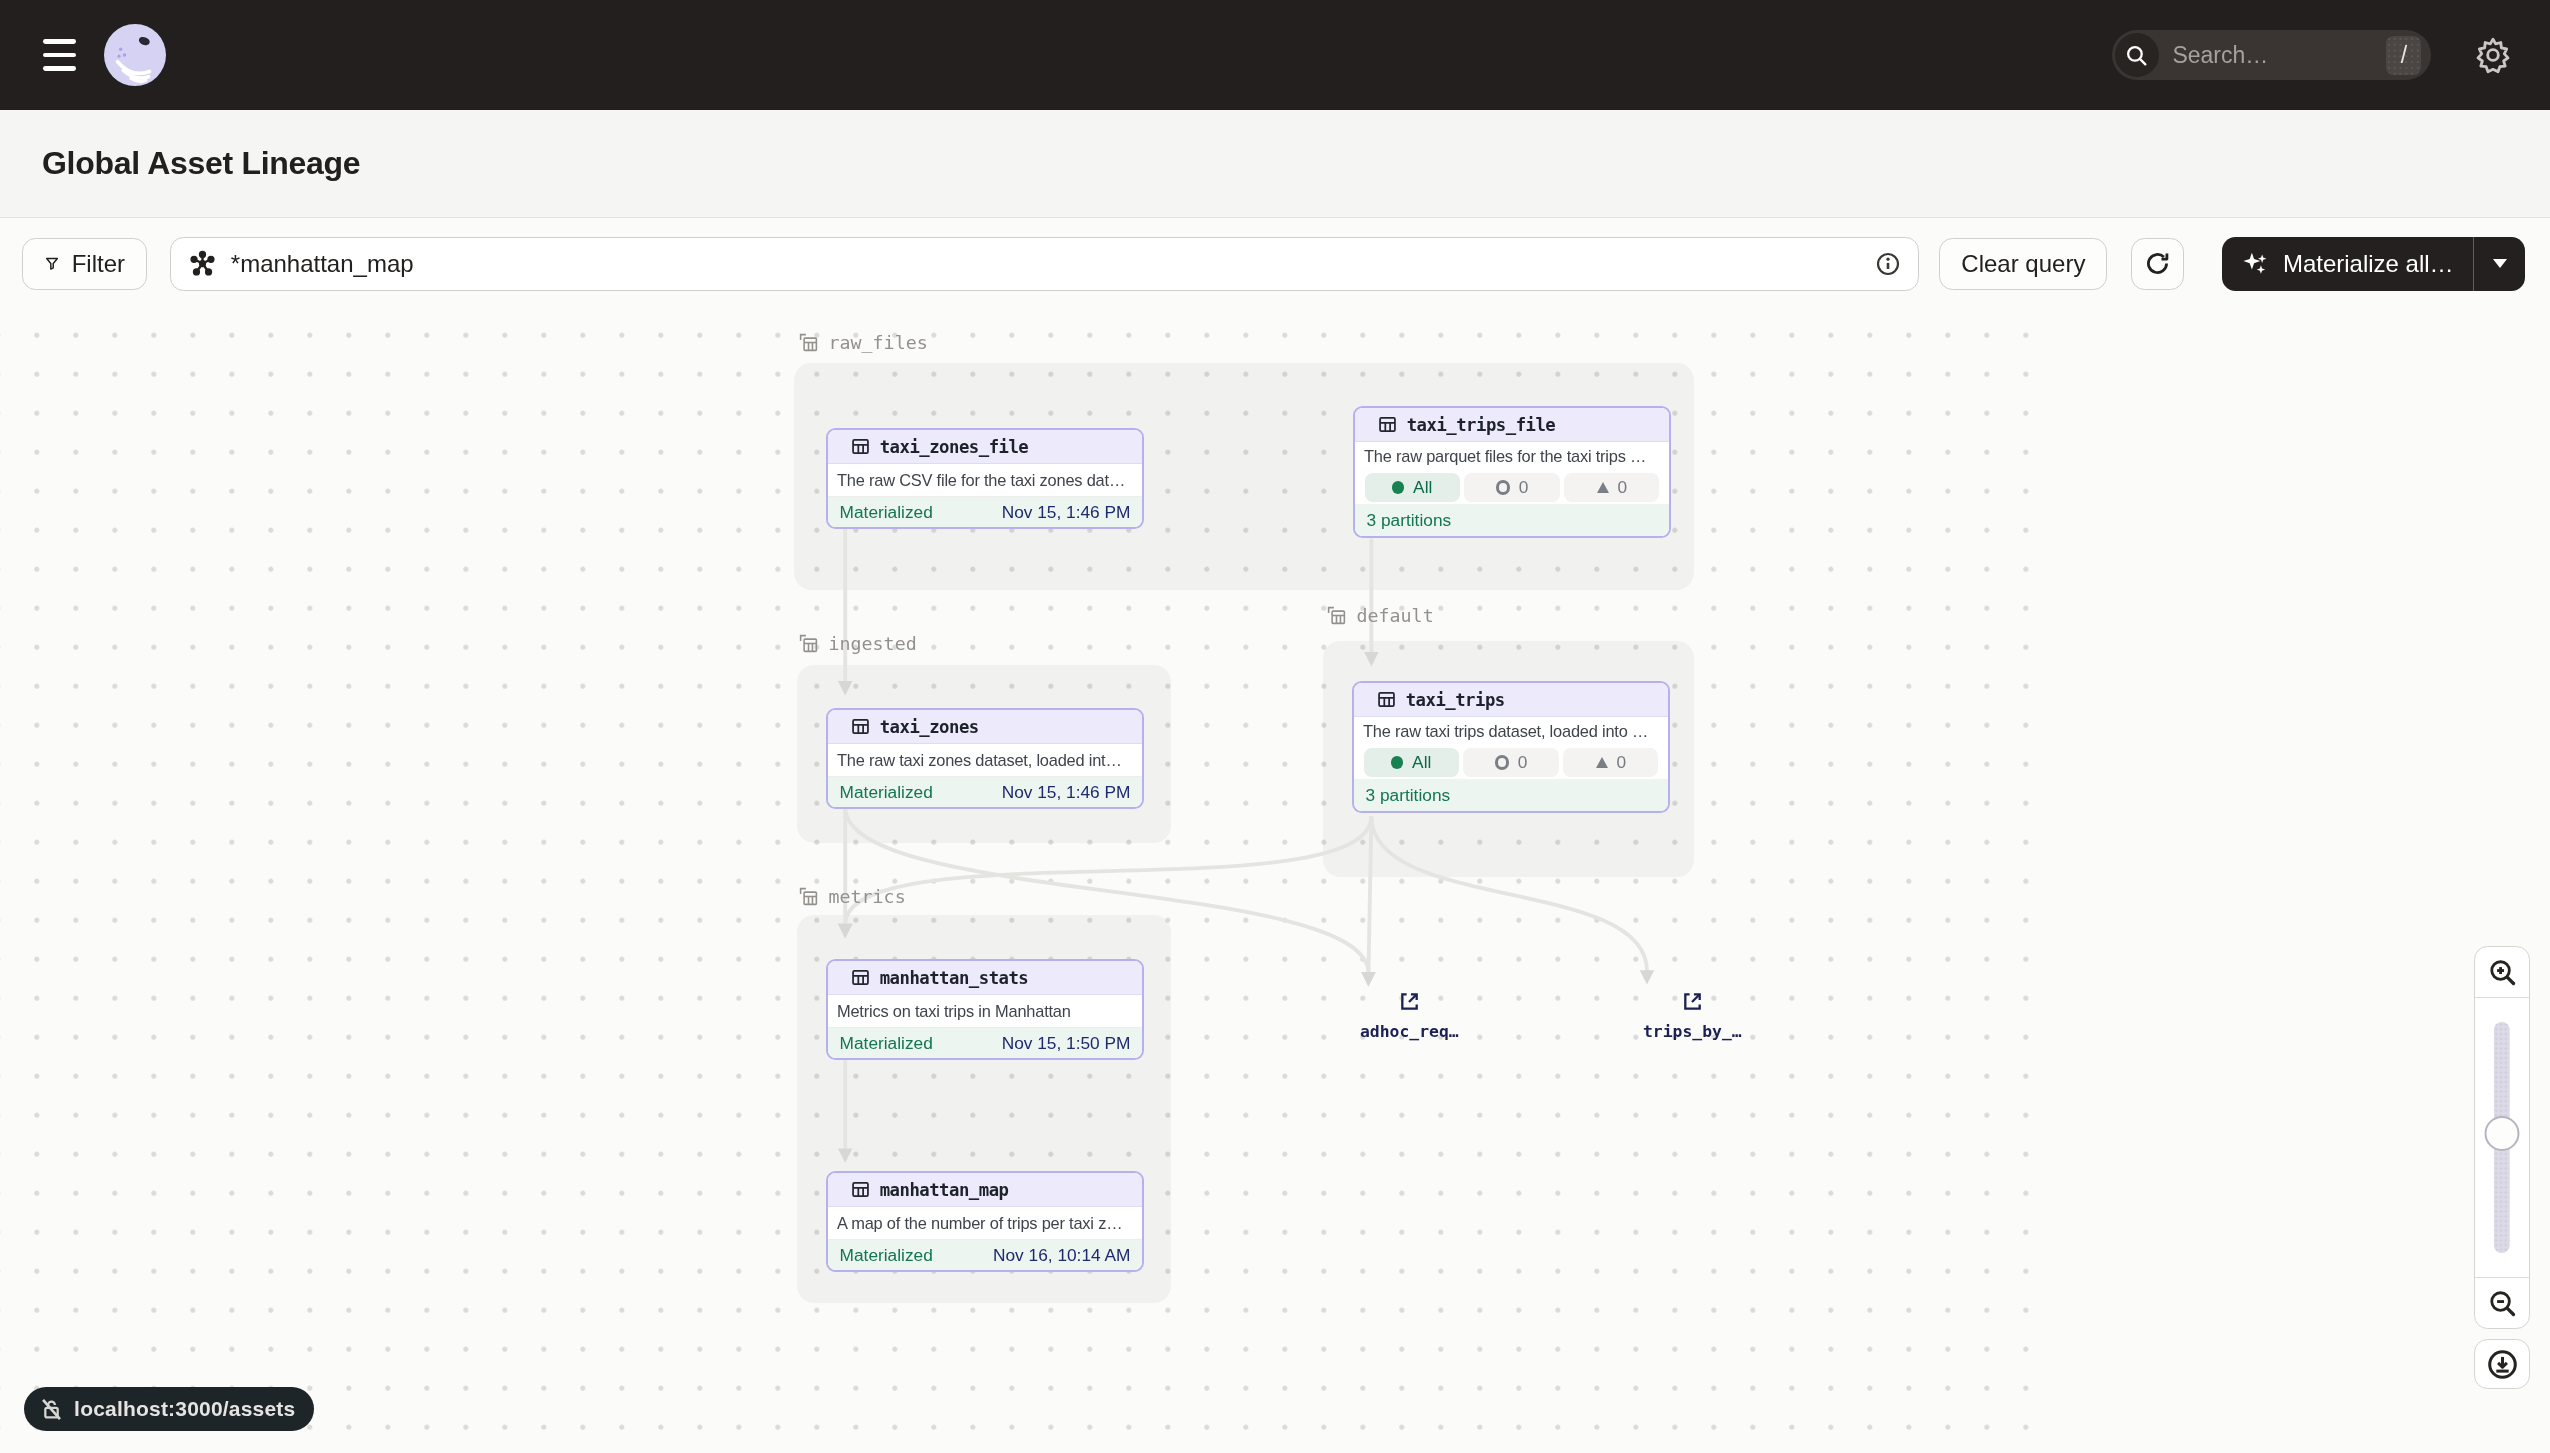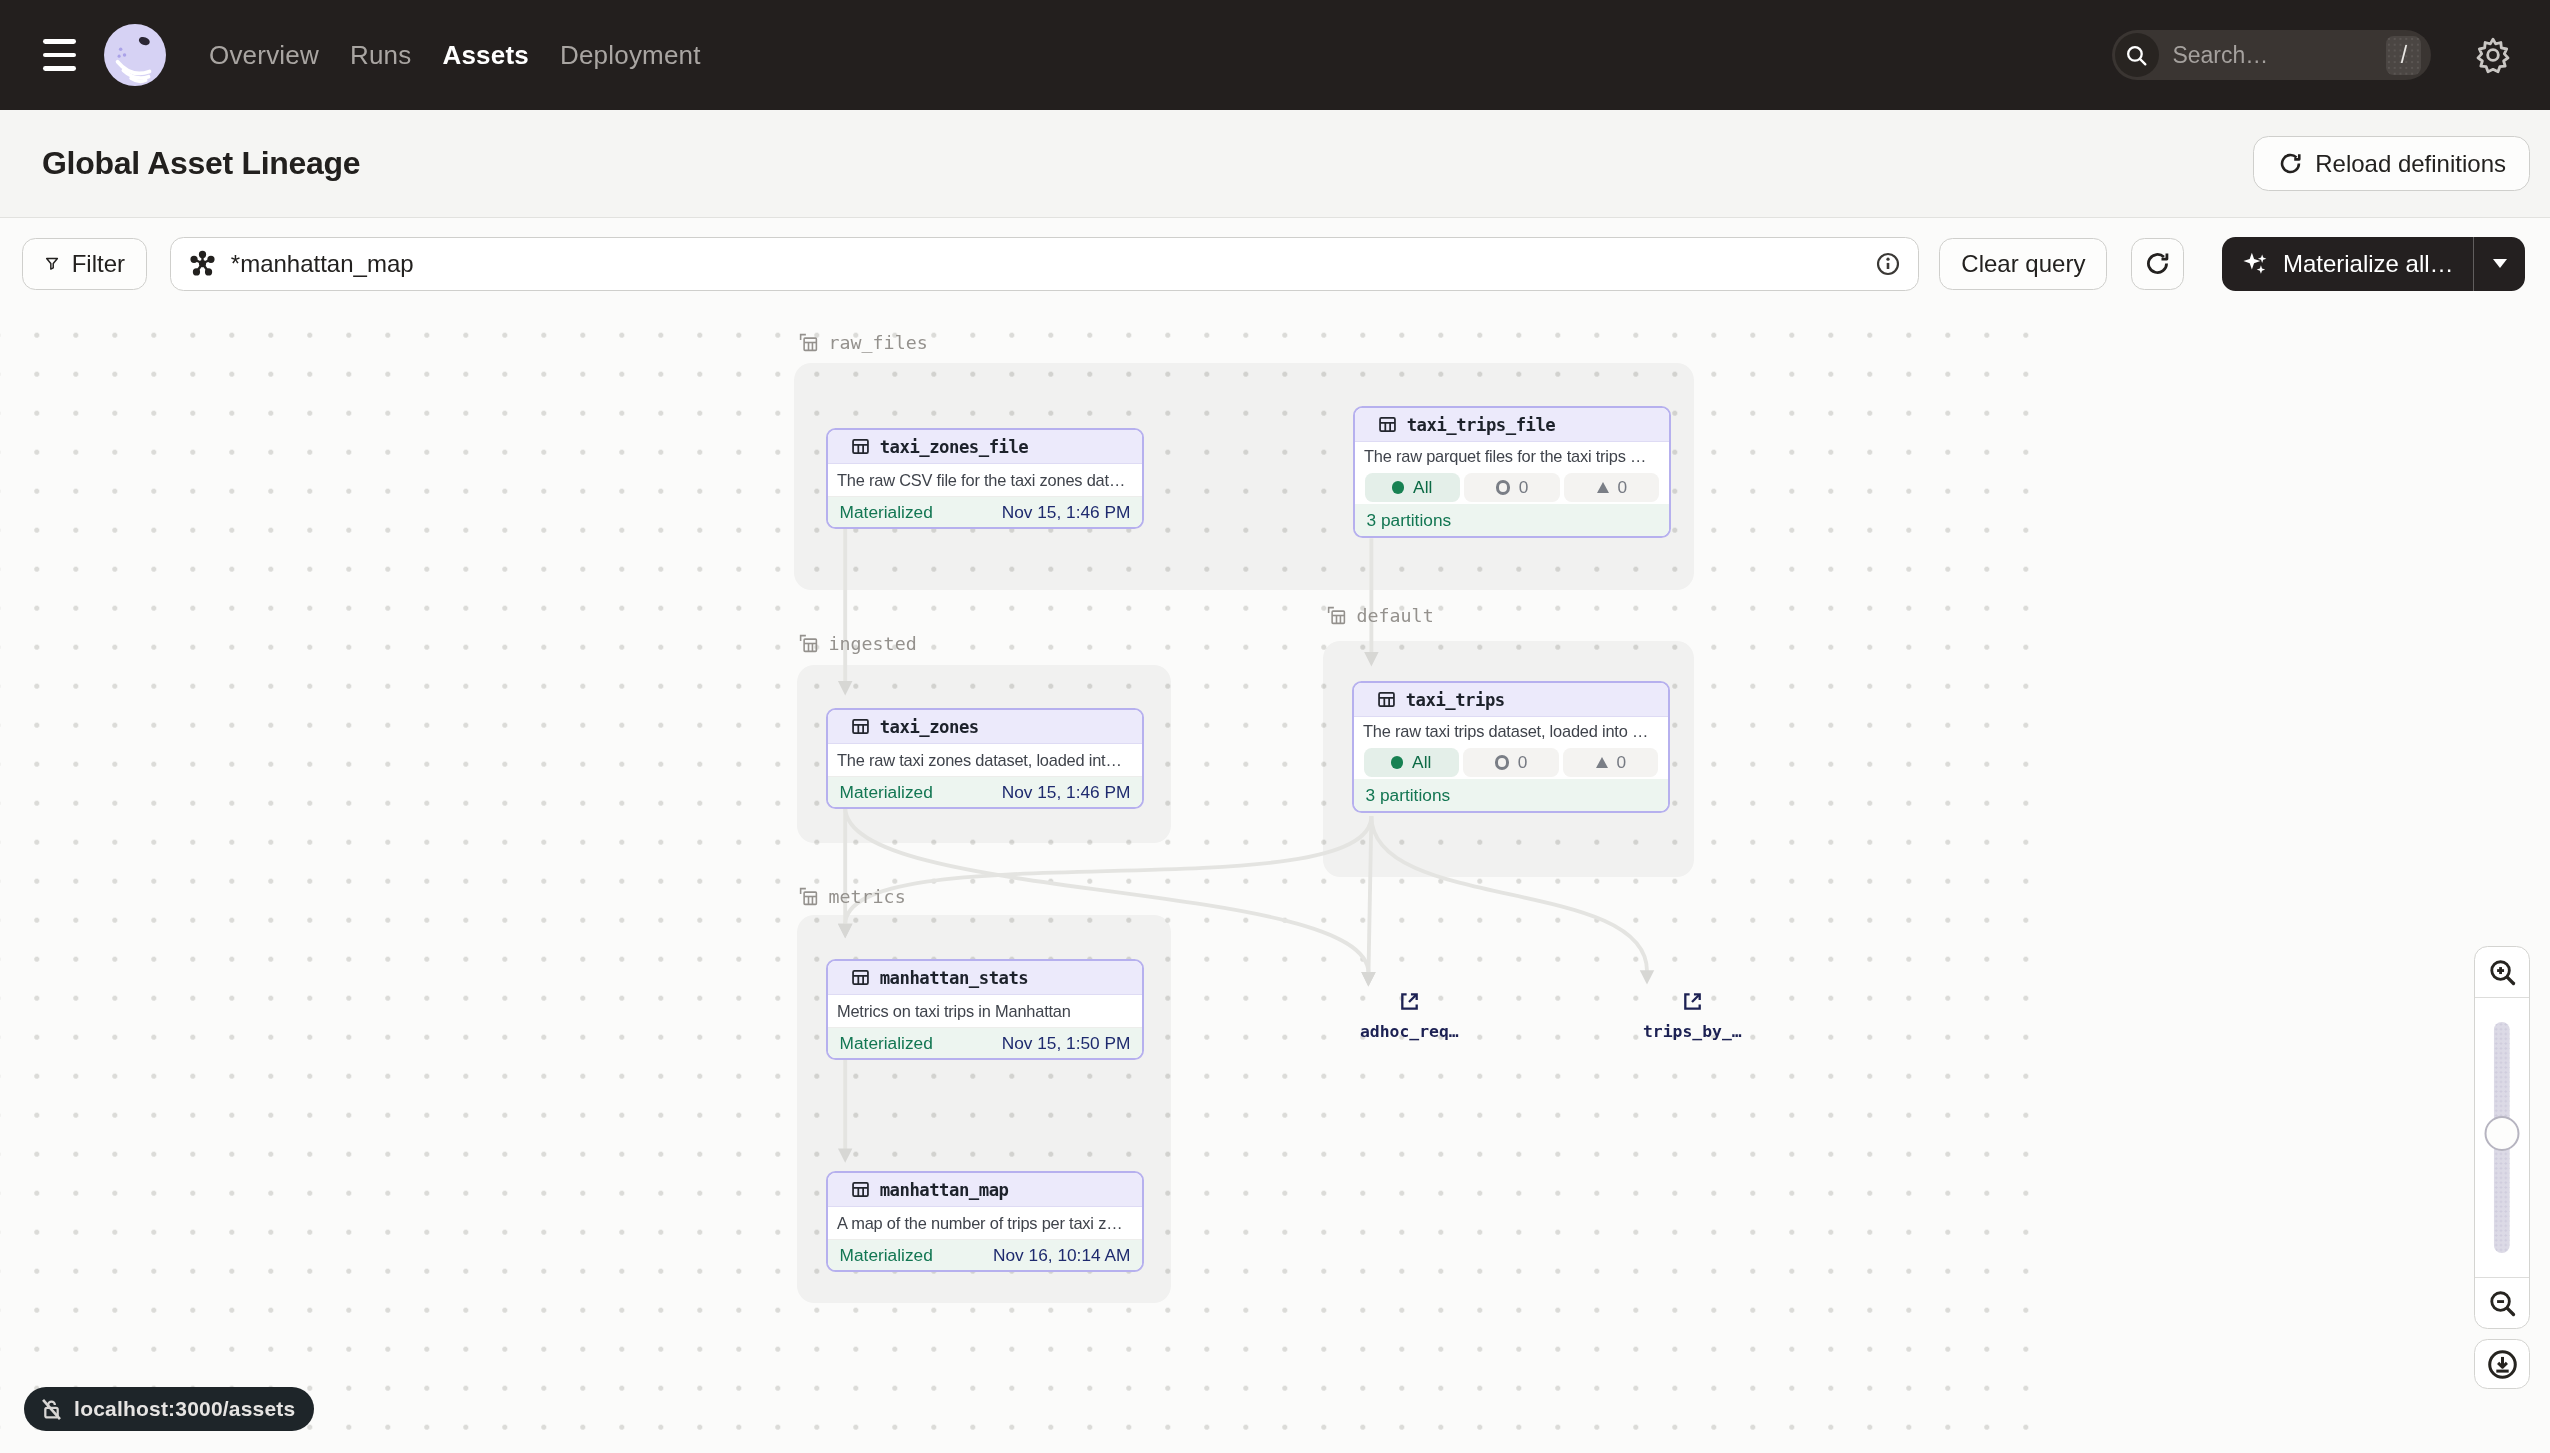--- a/index.html
+++ b/index.html
@@ -92,26 +92,20 @@
   <svg class="logo" viewBox="0 0 32 32">
     <circle cx="16" cy="16" r="16" fill="#d6d2f4"></circle>
     <ellipse cx="20.8" cy="8.8" rx="2.9" ry="2" fill="#2b2734" transform="rotate(20 20.8 8.8)"></ellipse>
     <path d="M7 19.5 q7 8.5 16.5 5" stroke="#fff" stroke-width="1.9" fill="none" stroke-linecap="round"></path>
     <path d="M10 24 q6 5.5 13 3.2" stroke="#fff" stroke-width="1.9" fill="none" stroke-linecap="round"></path>
     <path d="M14 28 q4 2.6 7.5 1" stroke="#fff" stroke-width="1.9" fill="none" stroke-linecap="round"></path>
     <circle cx="8.6" cy="13" r="0.9" fill="#aaa2e8"></circle>
       <circle cx="10.6" cy="16" r="0.9" fill="#aaa2e8"></circle>
       <circle cx="7.8" cy="16.6" r="0.8" fill="#aaa2e8"></circle>
   </svg>
-  <div class="navitems">
-    <div class="navitem">Overview</div>
-    <div class="navitem">Runs</div>
-    <div class="navitem active">Assets</div>
-    <div class="navitem">Deployment</div>
-  </div>
   <div class="topspacer"></div>
   <div class="searchpill">
     <div class="searchiconwrap">
       <svg width="25" height="25" viewBox="0 0 24 24">
           <circle cx="10.5" cy="10.5" r="6.5" stroke="#fff" stroke-width="2.2" fill="none"></circle>
           <line x1="15.5" y1="15.5" x2="20.5" y2="20.5" stroke="#fff" stroke-width="2.2" stroke-linecap="round"></line>
         </svg>
     </div>
     <div class="searchplaceholder">Search…</div>
     <div class="slashkey">/</div>
@@ -119,27 +113,20 @@
   <div class="gearwrap">
     <svg width="40" height="40" viewBox="0 0 24 24" fill="none" stroke="#c9c6c3" stroke-width="1.7">
       <circle cx="12" cy="12" r="3.2"></circle>
       <path d="M12 2.5 13.6 5.3 16.7 4.5 17 7.7 20.2 8.4 18.8 11.3 21 13.7 18.4 15.6 19.3 18.7 16.1 19 15 22 12 20.6 9 22 7.9 19 4.7 18.7 5.6 15.6 3 13.7 5.2 11.3 3.8 8.4 7 7.7 7.3 4.5 10.4 5.3 Z" stroke-linejoin="round"></path>
     </svg>
   </div>
 </div>
 
 <div class="header">
   <div class="pagetitle">Global Asset Lineage</div>
-  <div class="reloadbtn">
-    <svg width="27" height="27" viewBox="0 0 24 24" fill="none" stroke="#23211f" stroke-width="2.3">
-        <path d="M19.5 12a7.5 7.5 0 1 1-2.2-5.3"></path>
-        <path d="M19.8 3.8v4.5h-4.5" stroke-linejoin="round"></path>
-      </svg>
-    <span>Reload definitions</span>
-  </div>
 </div>
 
 <div class="toolbar">
   <div class="btn filterbtn">
     <svg width="25" height="25" viewBox="0 0 24 24" fill="none" stroke="#23211f" stroke-width="2.2" stroke-linejoin="round">
         <path d="M4 4.5h16l-6.2 7.5v6.5l-3.6 1.8v-8.3Z"></path>
       </svg>
     <span>Filter</span>
   </div>
   <div class="querybox">

